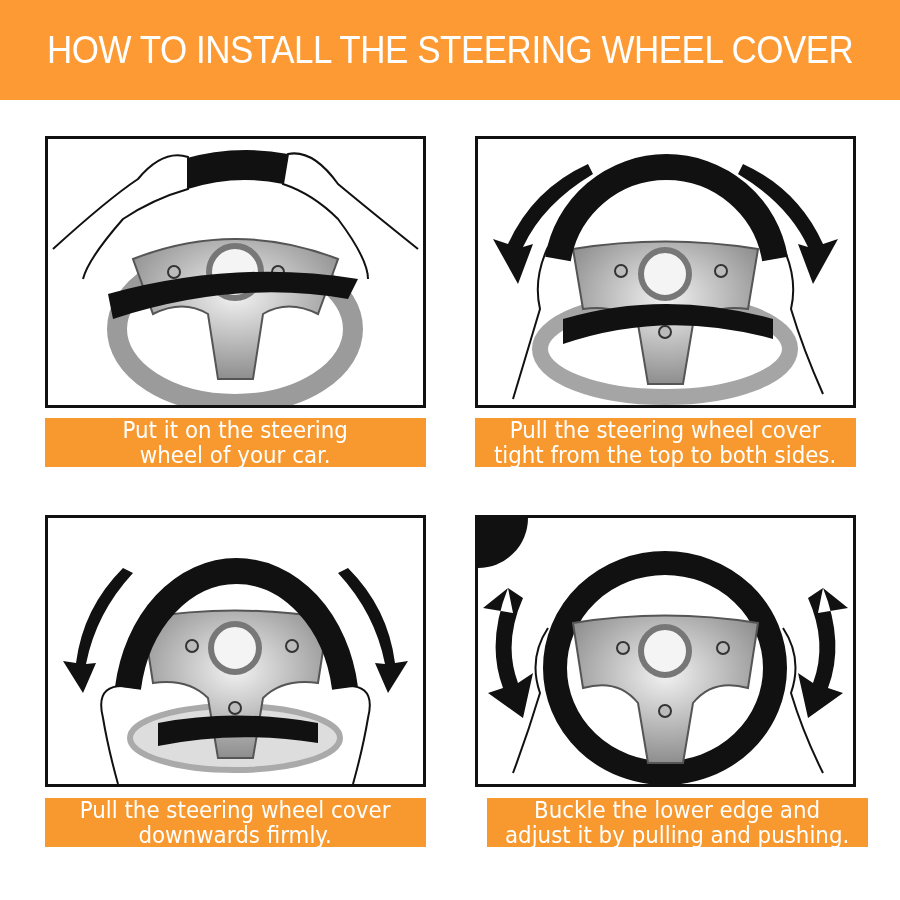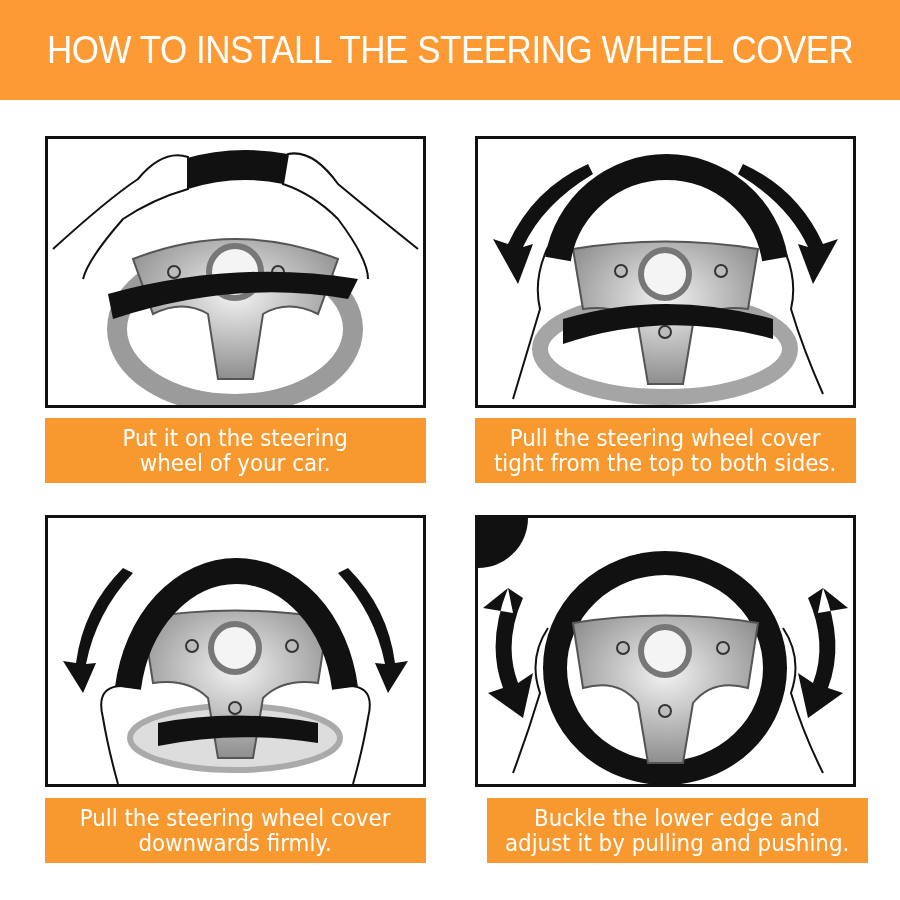--- a/index.html
+++ b/index.html
@@ -1,20 +1,20 @@
 <!DOCTYPE html>
 <html><head>
 <meta charset="utf-8">
 <style>
   html,body{margin:0;padding:0;}
   body{width:900px;height:900px;background:#ffffff;position:relative;overflow:hidden;font-family:"Liberation Sans","DejaVu Sans",sans-serif;}
   .banner{position:absolute;left:0;top:0;width:900px;height:100px;background:#fe9a34;display:flex;align-items:center;justify-content:center;}
   .banner h1{margin:0;color:#fff;font-weight:400;font-size:38px;letter-spacing:-0.5px;transform:scaleX(0.92);white-space:nowrap;}
   .panel{position:absolute;width:381px;height:272px;border:3px solid #111;box-sizing:border-box;background:#fff;overflow:hidden;}
-  .caption{position:absolute;width:381px;height:65px;background:#f8992f;color:#fff;display:flex;align-items:center;justify-content:center;text-align:center;font-size:23px;line-height:25px;font-family:"DejaVu Sans",sans-serif;}
+  .caption{position:absolute;width:381px;height:49px;background:#f8992f;color:#fff;display:flex;align-items:center;justify-content:center;text-align:center;font-size:23px;line-height:25px;font-family:"DejaVu Sans",sans-serif;}
   .caption span{display:block;white-space:pre-line;transform:scaleX(0.93);}
   svg{display:block;}
 </style>
 </head>
 <body>
 
 <div class="banner">
   <h1>HOW TO INSTALL THE STEERING WHEEL COVER</h1>
 </div>
 

